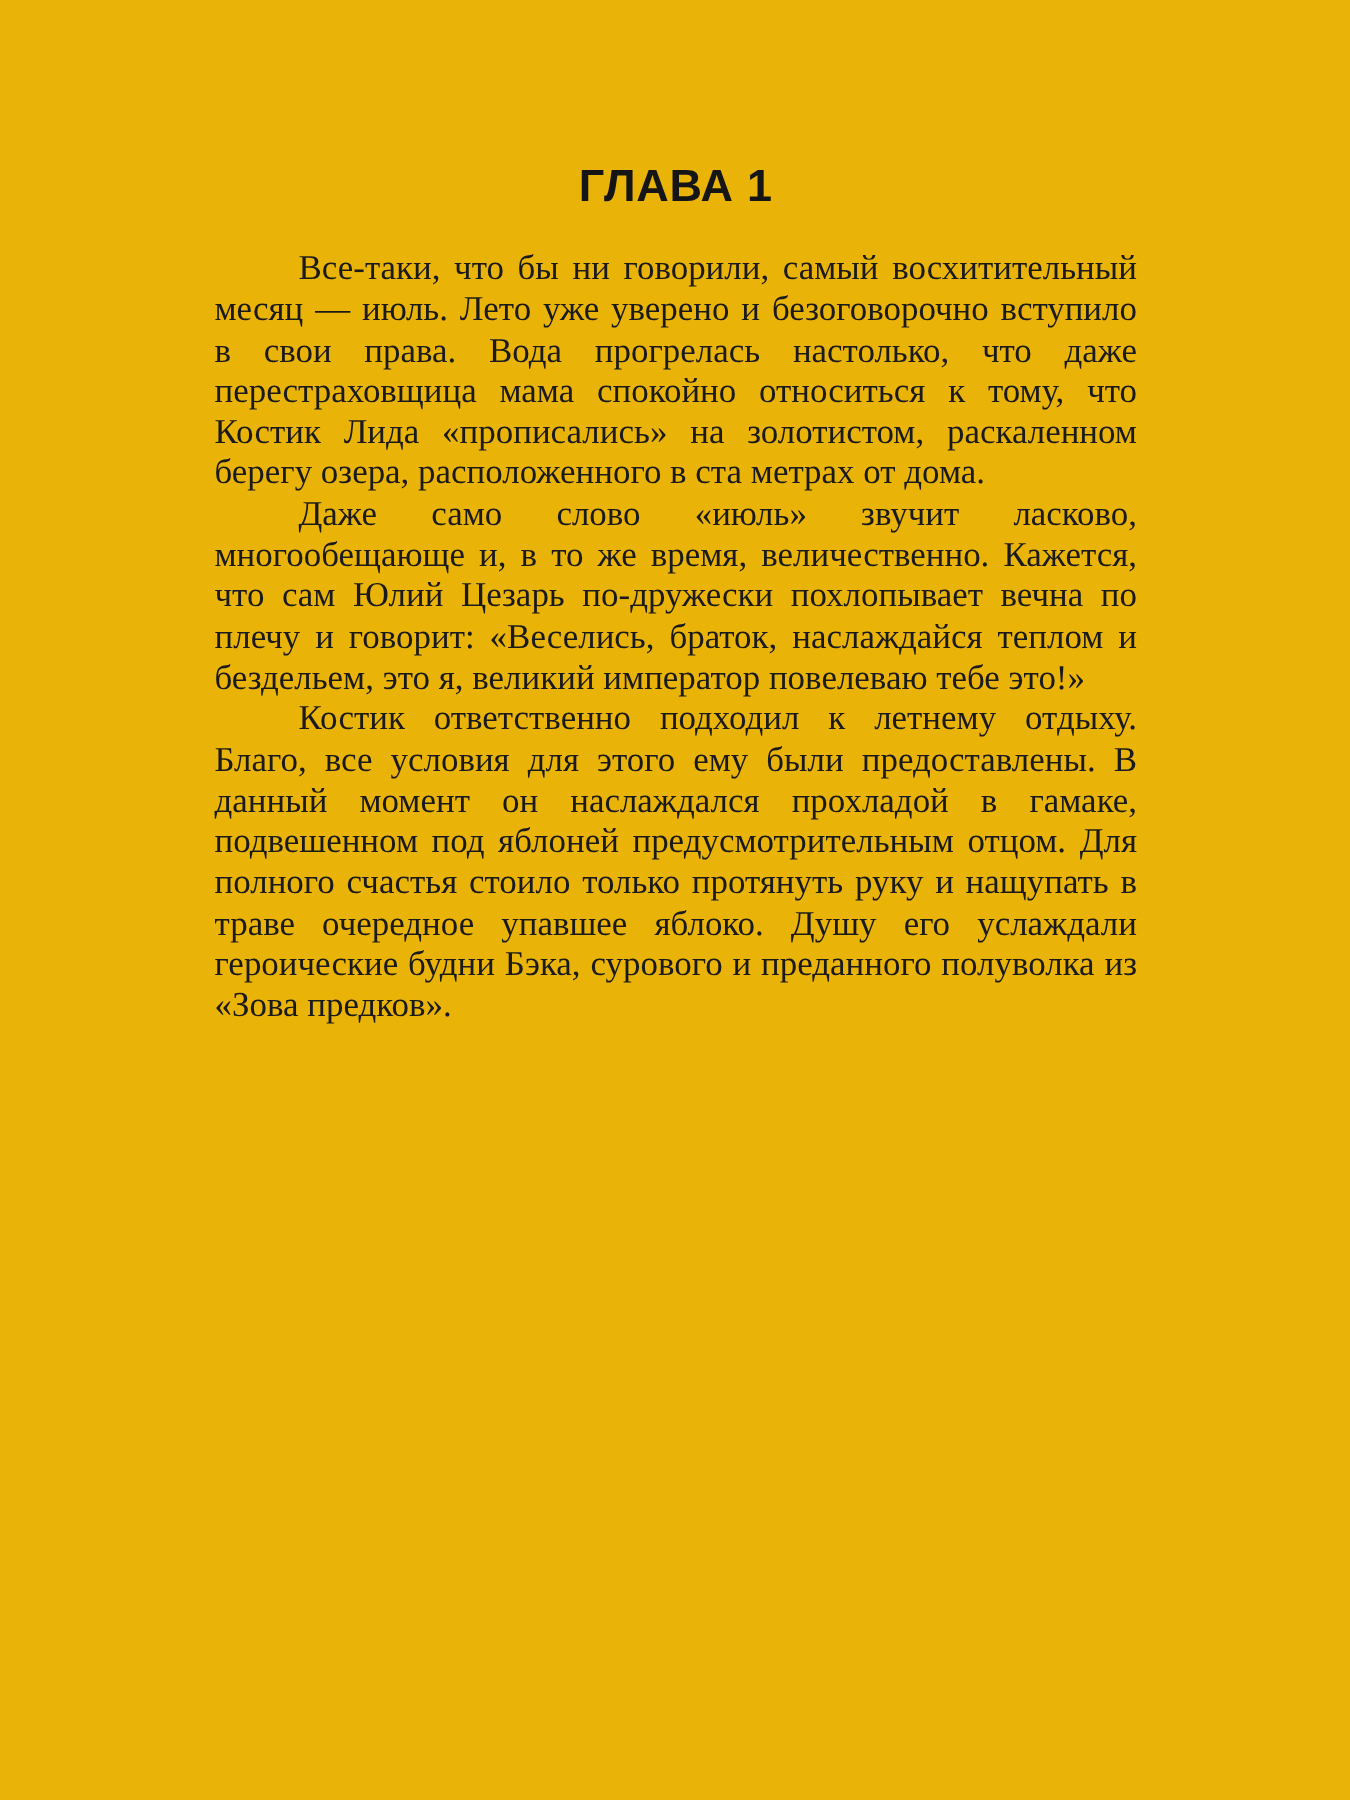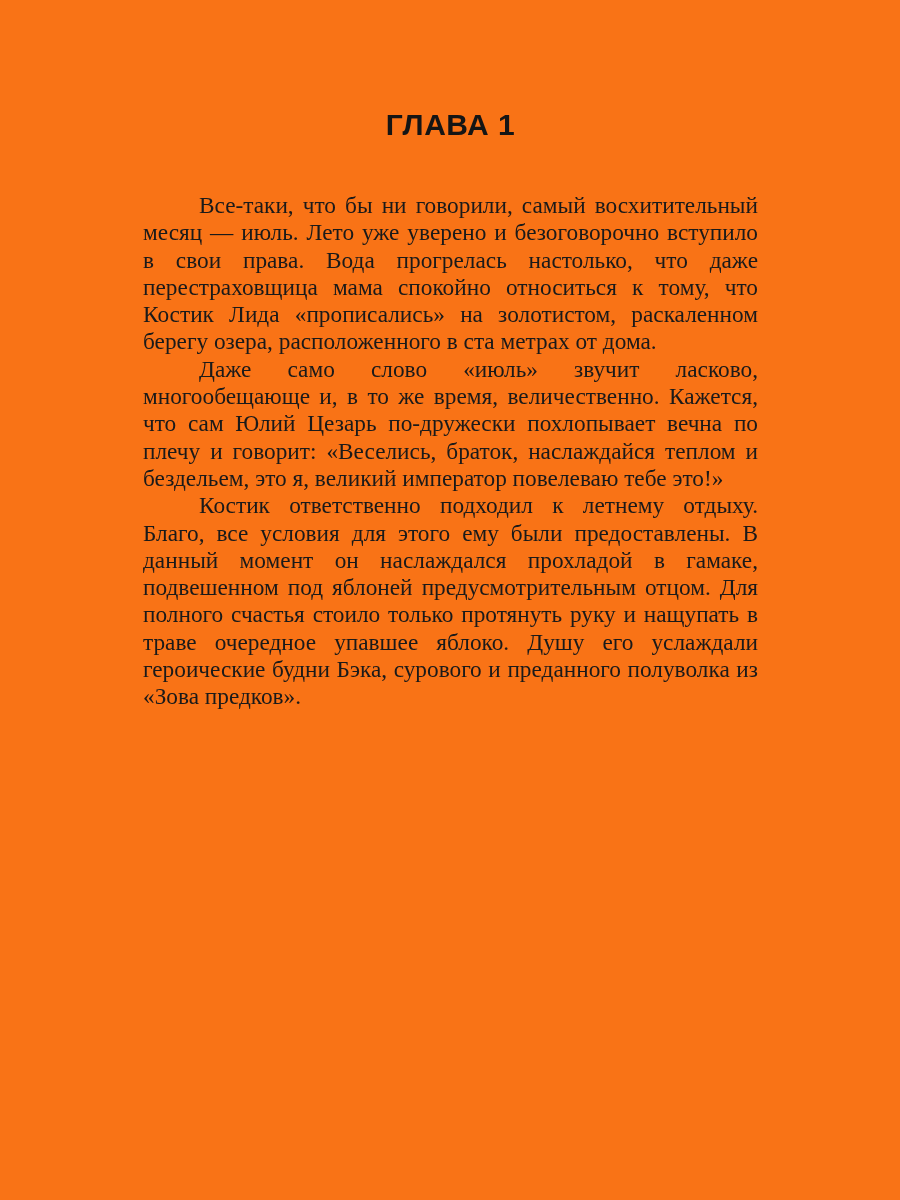--- a/index.html
+++ b/index.html
@@ -15,38 +15,38 @@
     color: #1a1a1a;
     overflow: hidden;
   }
 
   .page {
     position: relative;
     box-sizing: border-box;
     width: 900px;
     height: 1200px;
     padding: 0 142px 0 143px;
-    background: #f97316;
+    background: #eab308;
   }
 
   .chapter-title {
     margin: 0;
     padding: 0;
     text-align: center;
     font-family: "Liberation Sans", "DejaVu Sans", sans-serif;
     font-weight: bold;
     font-size: 30px;
     letter-spacing: 0.5px;
     color: #151515;
     padding-top: 110px;
     line-height: 1.0;
   }
 
   .body-text {
-    margin-top: 52px;
+    margin-top: 26px;
   }
 
   p.para {
     margin: 0;
     padding: 0;
     text-align: justify;
     text-justify: inter-word;
     text-indent: 56px;
     font-size: 23.3px;
     line-height: 27.3px;

